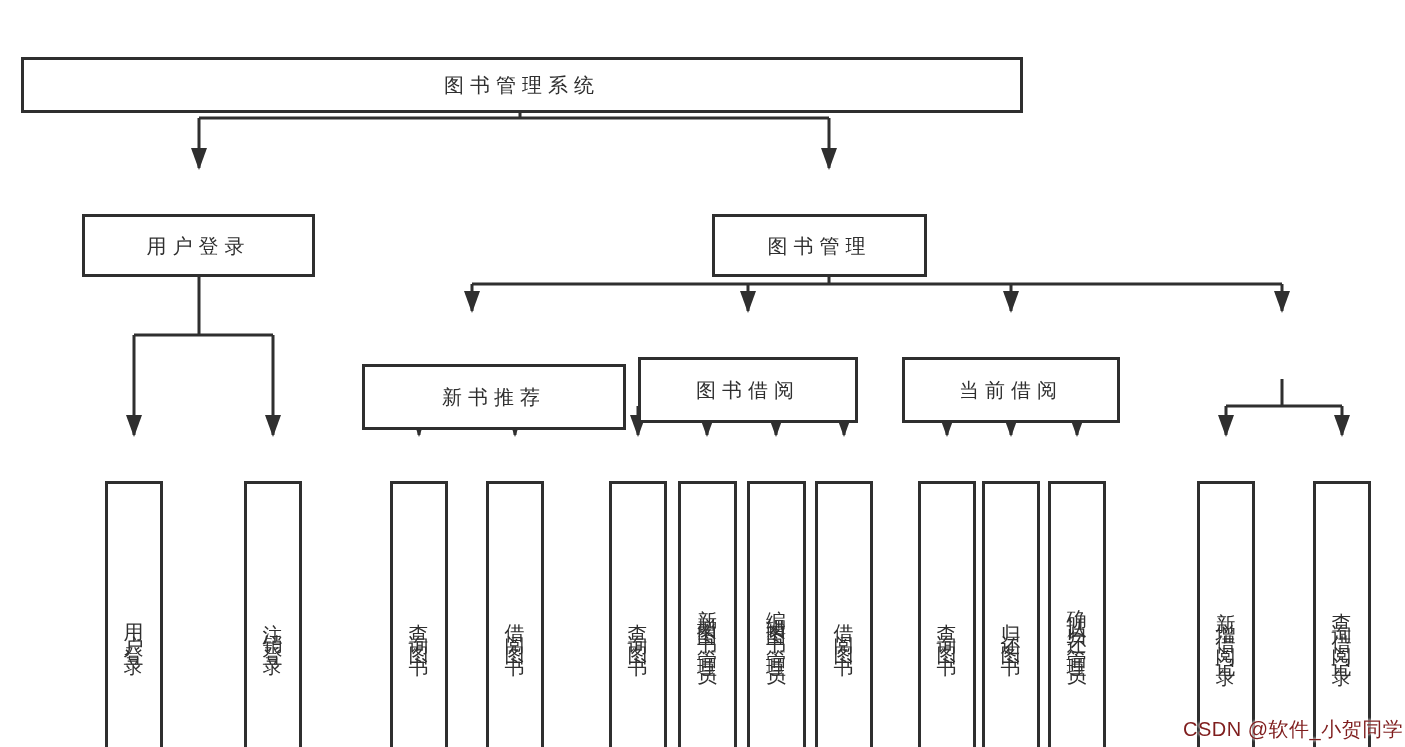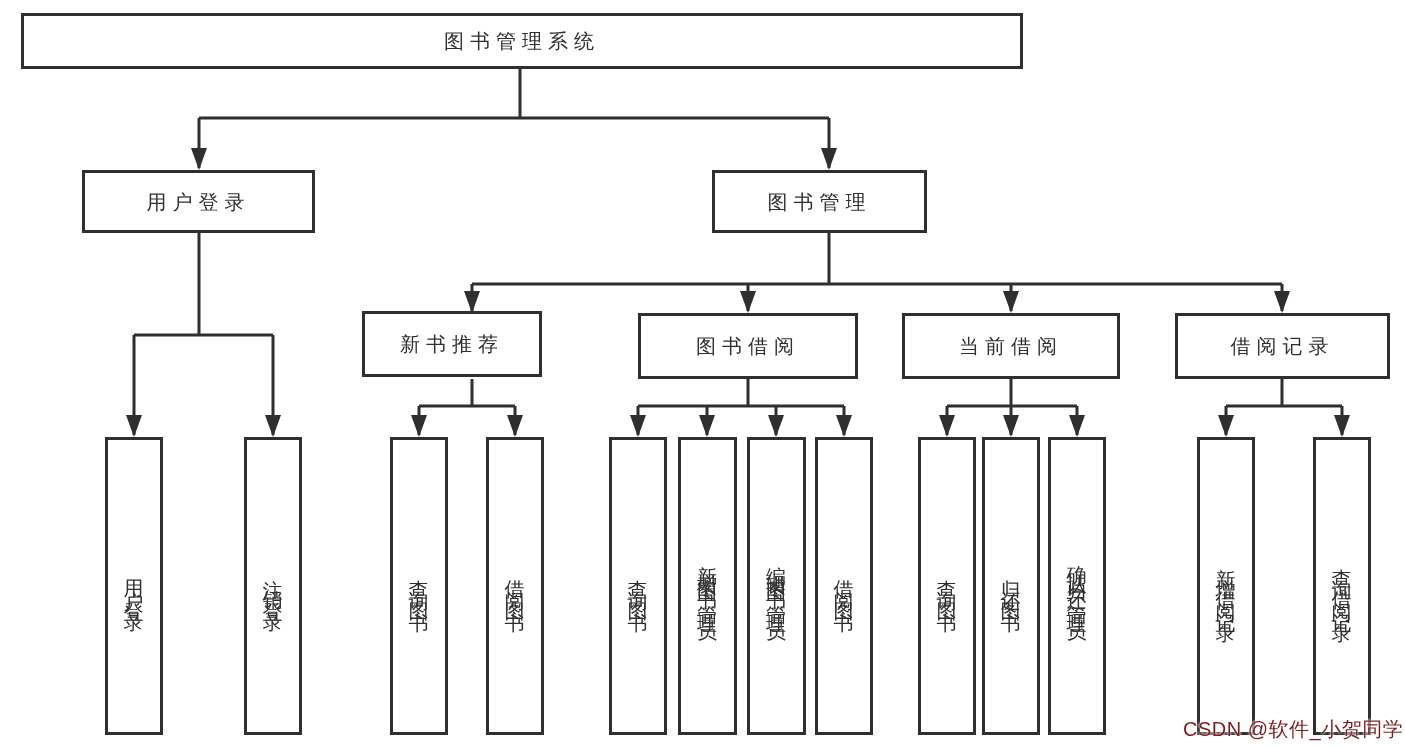--- a/index.html
+++ b/index.html
@@ -3,21 +3,21 @@
 <meta charset="utf-8">
 <style>
   html,body{margin:0;padding:0;background:#ffffff;}
   .stage{
     position:relative;width:1405px;height:747px;background:#ffffff;overflow:hidden;
     font-family:"Liberation Sans",sans-serif;color:#2f2f2f;
   }
   svg.wires{position:absolute;left:0;top:0;width:1405px;height:747px;}
   .node{
     position:absolute;box-sizing:border-box;border:3px solid #2f2f2f;background:#ffffff;
-    display:flex;align-items:center;justify-content:center;z-index:2;
+    display:flex;align-items:center;justify-content:center;z-index:2;margin-top:44px;
   }
   .node .lbl{
     font-size:20px;color:#2f2f2f;letter-spacing:6px;white-space:nowrap;line-height:1.2;
   }
   .node.v .lbl{
     writing-mode:vertical-rl;letter-spacing:11px;line-height:1;
   }
   .node.v.dense .lbl{letter-spacing:8px;}
   .watermark{
     position:absolute;left:1183px;top:716px;z-index:6;
@@ -67,31 +67,28 @@
     <span class="lbl">图书管理系统</span>
   </div>
 
   <div class="node" style="left:82px;top:170px;width:233px;height:63px">
     <span class="lbl">用户登录</span>
   </div>
   <div class="node" style="left:712px;top:170px;width:215px;height:63px">
     <span class="lbl">图书管理</span>
   </div>
 
-  <div class="node" style="left:362px;top:311px;width:180px;height:66px">
+  <div class="node" style="left:362px;top:320px;width:264px;height:66px">
     <span class="lbl">新书推荐</span>
   </div>
   <div class="node" style="left:902px;top:313px;width:218px;height:66px">
     <span class="lbl">当前借阅</span>
   </div>
   <div class="node" style="left:638px;top:313px;width:220px;height:66px">
     <span class="lbl">图书借阅</span>
-  </div>
-  <div class="node" style="left:1175px;top:313px;width:215px;height:66px">
-    <span class="lbl">借阅记录</span>
   </div>
 
   <div class="node v" style="left:105px;top:437px;width:58px;height:298px">
     <span class="lbl">用户登录</span>
   </div>
   <div class="node v" style="left:244px;top:437px;width:58px;height:298px">
     <span class="lbl">注销登录</span>
   </div>
 
   <div class="node v" style="left:390px;top:437px;width:58px;height:298px">

